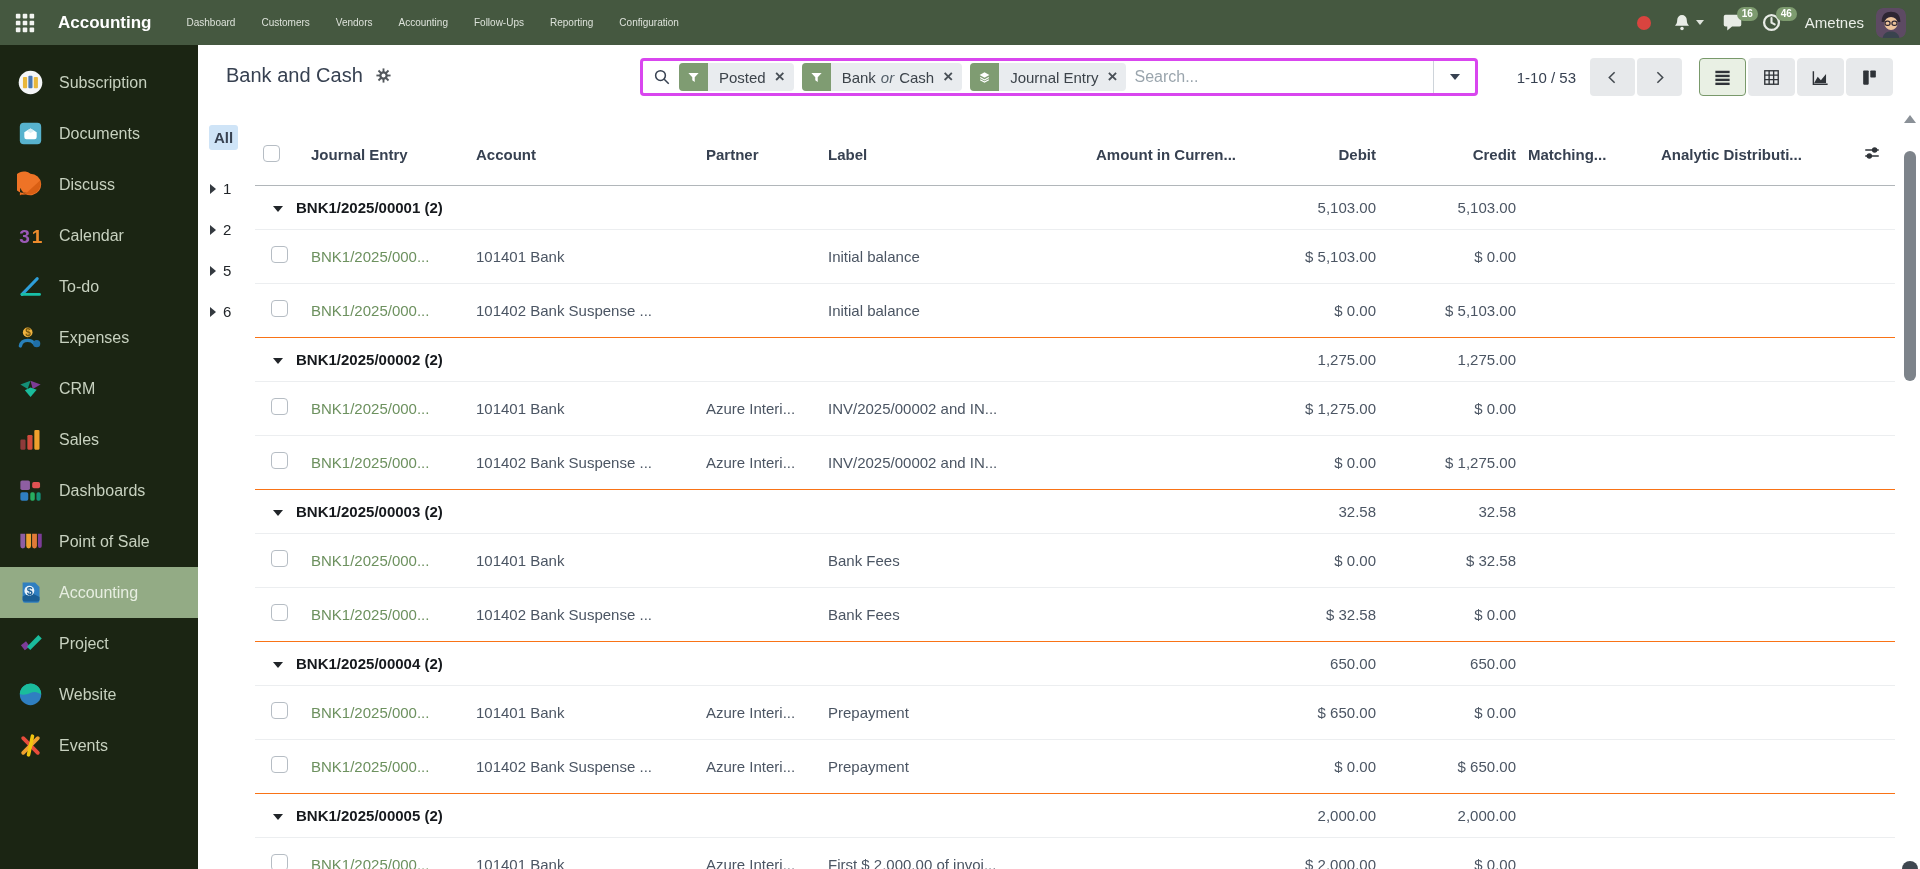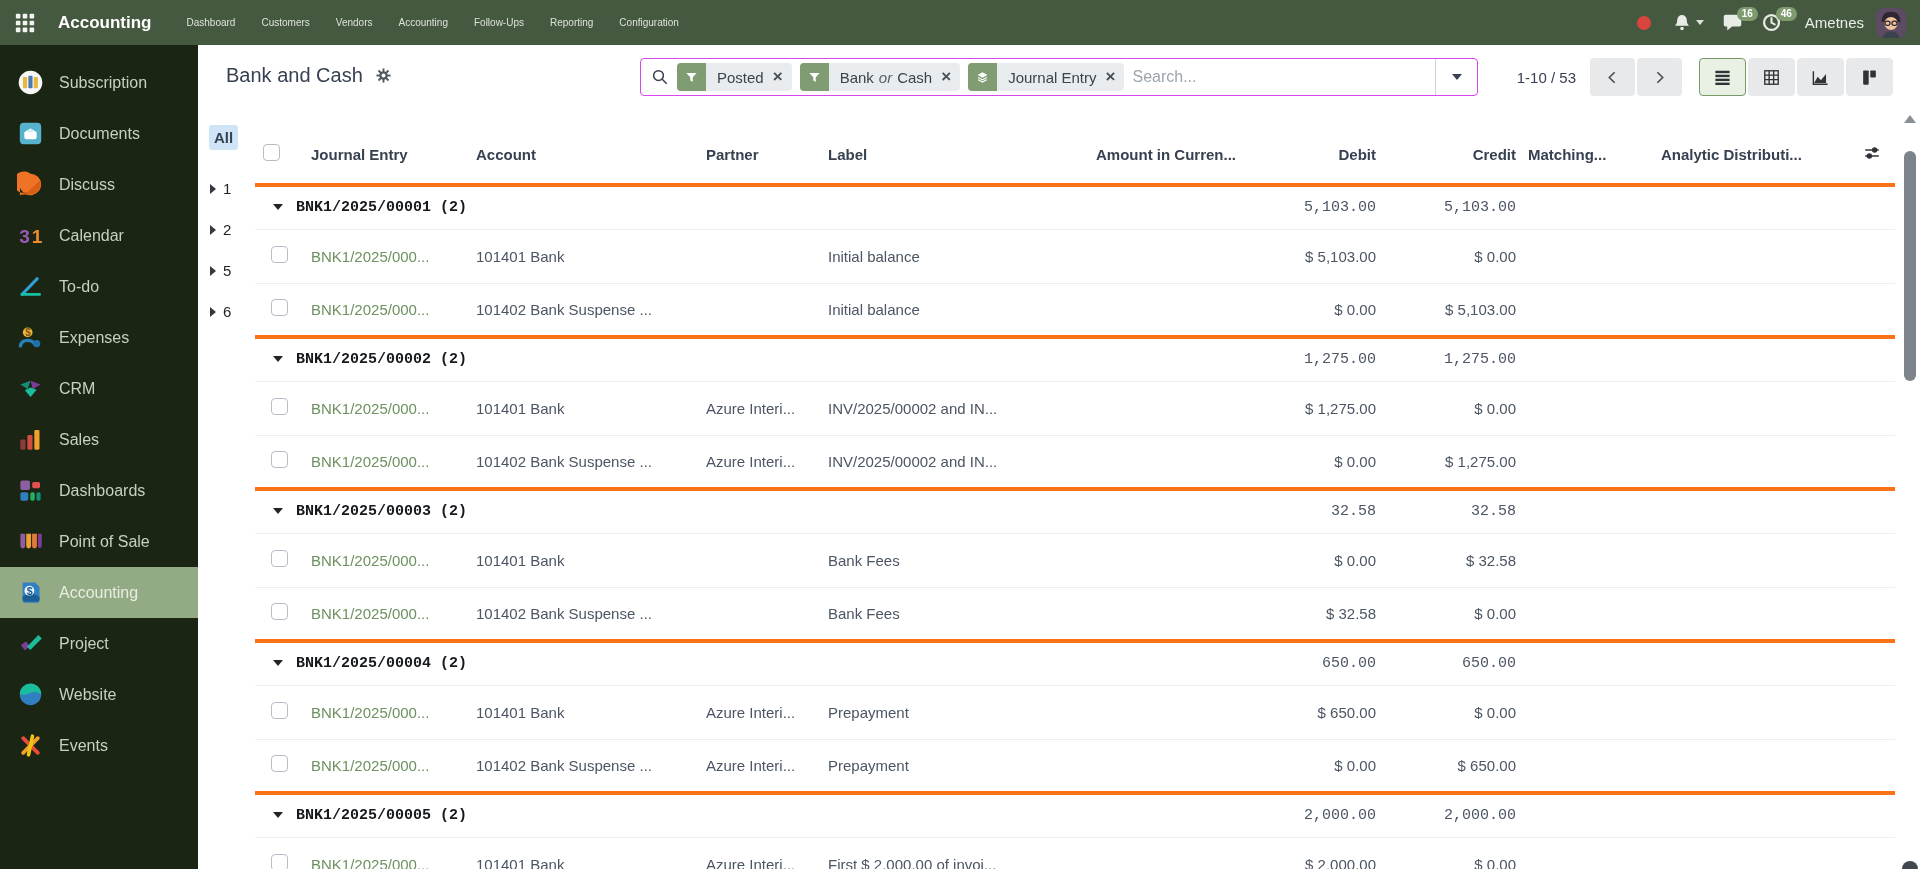--- a/index.html
+++ b/index.html
@@ -30,21 +30,21 @@
   .side-item .sicon svg { width:100%; height:100%; display:block; }
   .side-item.active { background:#93ab85; color:#e7eee1; }
 
   
   .main { flex:1; display:flex; flex-direction:column; min-width:0; background:#fff; }
   .control { position:relative; flex:0 0 64px; }
   .cp-title { position:absolute; left:28px; top:19px; display:flex; align-items:center; gap:12px; }
   .cp-title h1 { font-size:20px; font-weight:400; color:#374151; }
   .gear { width:17px; height:17px; cursor:pointer; }
 
-  .searchbox { position:absolute; left:442px; top:13px; width:838px; height:38px; border:1px solid #d946ef; border-radius:4px; display:flex; align-items:center; padding-left:10px; background:#fff; }
+  .searchbox { position:absolute; left:442px; top:13px; width:838px; height:38px; border:3px solid #d946ef; border-radius:4px; display:flex; align-items:center; padding-left:10px; background:#fff; }
   .mag { flex:0 0 18px; margin-right:8px; }
   .facet { display:flex; align-items:stretch; height:28px; background:#e9ecef; border-radius:4px; overflow:hidden; margin-right:8px; flex:0 0 auto; cursor:pointer; }
   .facet-ico { width:29px; background:#7f9c72; display:flex; align-items:center; justify-content:center; }
   .facet-ico svg { width:13px; height:13px; }
   .facet-val { display:flex; align-items:center; padding:0 6px 0 11px; font-size:15px; color:#3c434a; white-space:nowrap; }
   .facet-val i { font-style:italic; color:#55606a; margin:0 5px; }
   .facet-x { display:flex; align-items:center; padding:0 9px 0 3px; color:#495057; font-size:17px; font-weight:bold; cursor:pointer; }
   .searchbox input { flex:1; min-width:40px; border:none; outline:none; font-size:16px; color:#374151; font-family:inherit; }
   .searchbox input::placeholder { color:#9aa5ad; }
   .sb-caret { flex:0 0 42px; align-self:stretch; border-left:1px solid #ced4da; display:flex; align-items:center; justify-content:center; cursor:pointer; }
@@ -68,21 +68,21 @@
 
   table { border-collapse:collapse; table-layout:fixed; width:1640px; }
   col.c-cb{width:48px} col.c-je{width:165px} col.c-acct{width:230px} col.c-ptr{width:122px}
   col.c-lbl{width:246px} col.c-amt{width:174px} col.c-deb{width:140px} col.c-crd{width:140px}
   col.c-mat{width:133px} col.c-ana{width:178px} col.c-set{width:64px}
   th { height:60px; font-size:15px; font-weight:bold; color:#374151; text-align:left; padding:0 8px; border-bottom:1px solid #b1b6ba; white-space:nowrap; overflow:hidden; cursor:pointer; }
   th.num, td.num { text-align:right; padding-right:4px; }
   th.set-col { text-align:right; padding-right:14px; }
   td { padding:0 8px; font-size:15px; color:#4b5563; white-space:nowrap; overflow:hidden; }
   tr.grp { height:44px; cursor:pointer; }
-  tr.grp td { border-top:4px solid #f97316;font-family:Liberation Mono, monospace; }
+  tr.grp td { border-top:1px solid #f97316; }
   .grp-name { font-weight:bold; color:#16191d; }
   .grp-caret { display:inline-block; width:0; height:0; border-left:5px solid transparent; border-right:5px solid transparent; border-top:6px solid #212529; margin:0 13px 1px 10px; }
   tr.rec { height:54px; cursor:pointer; }
   tr.rec td { border-top:1px solid #eceef0; }
   tr.rec:first-child td { border-top:none; }
   td.cb-cell { padding-left:16px; }
   .cbx { width:17px; height:17px; border:1px solid #b6bdc4; border-radius:4px; background:#fff; display:inline-block; cursor:pointer; }
   .je-link { color:#6d915f; cursor:pointer; }
 
   

